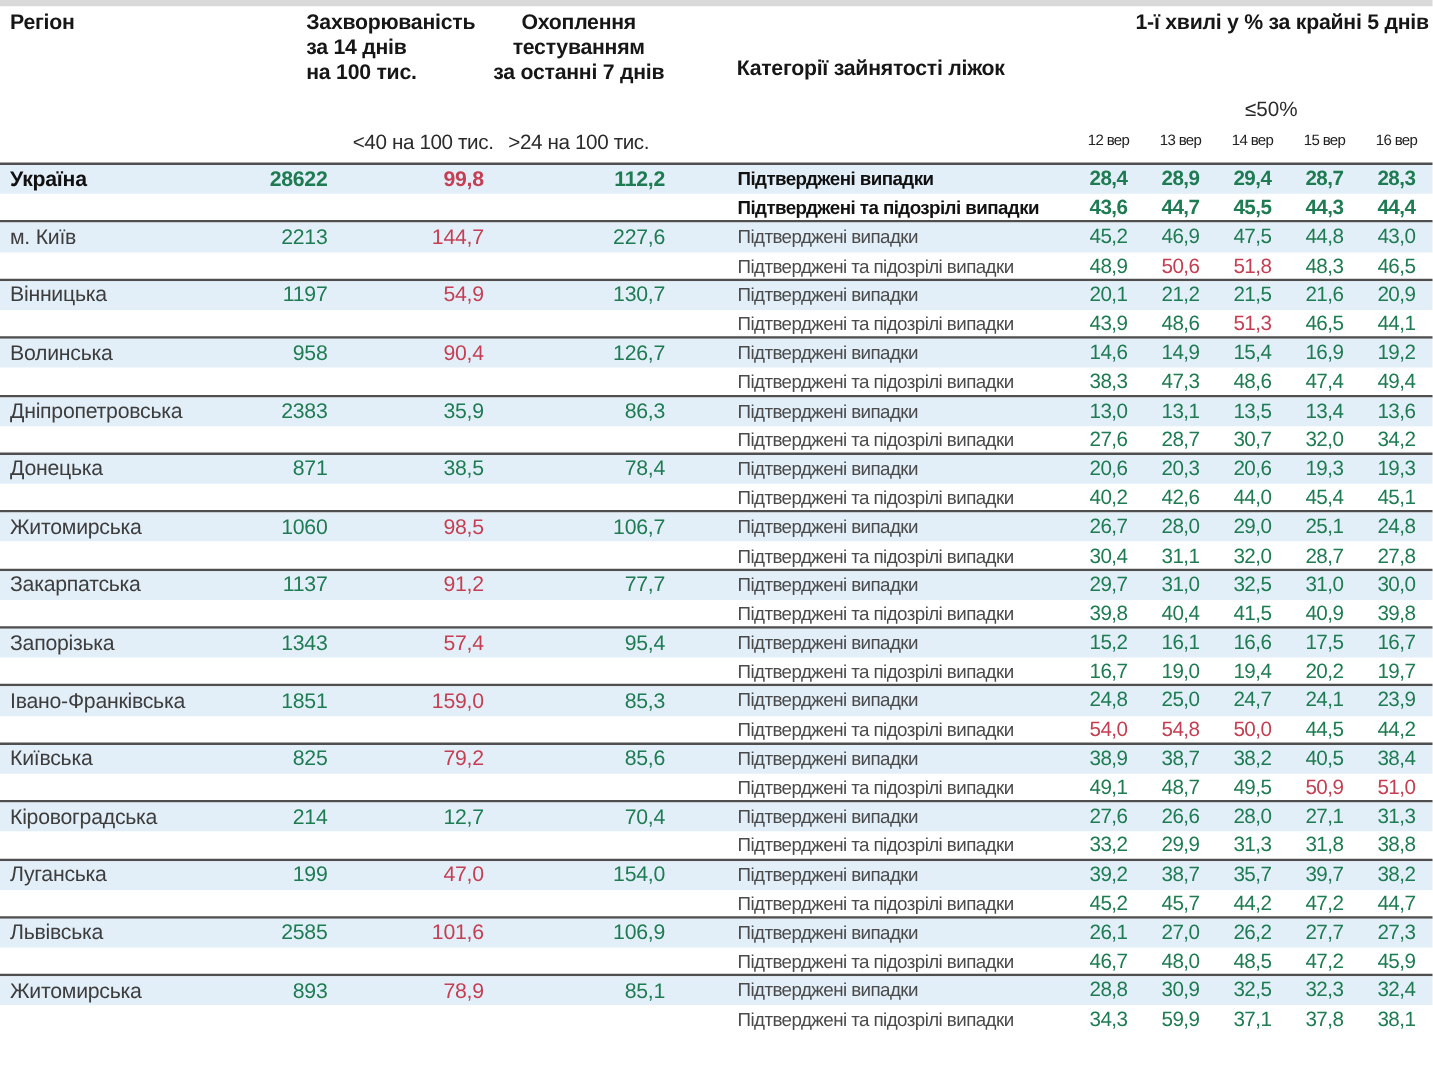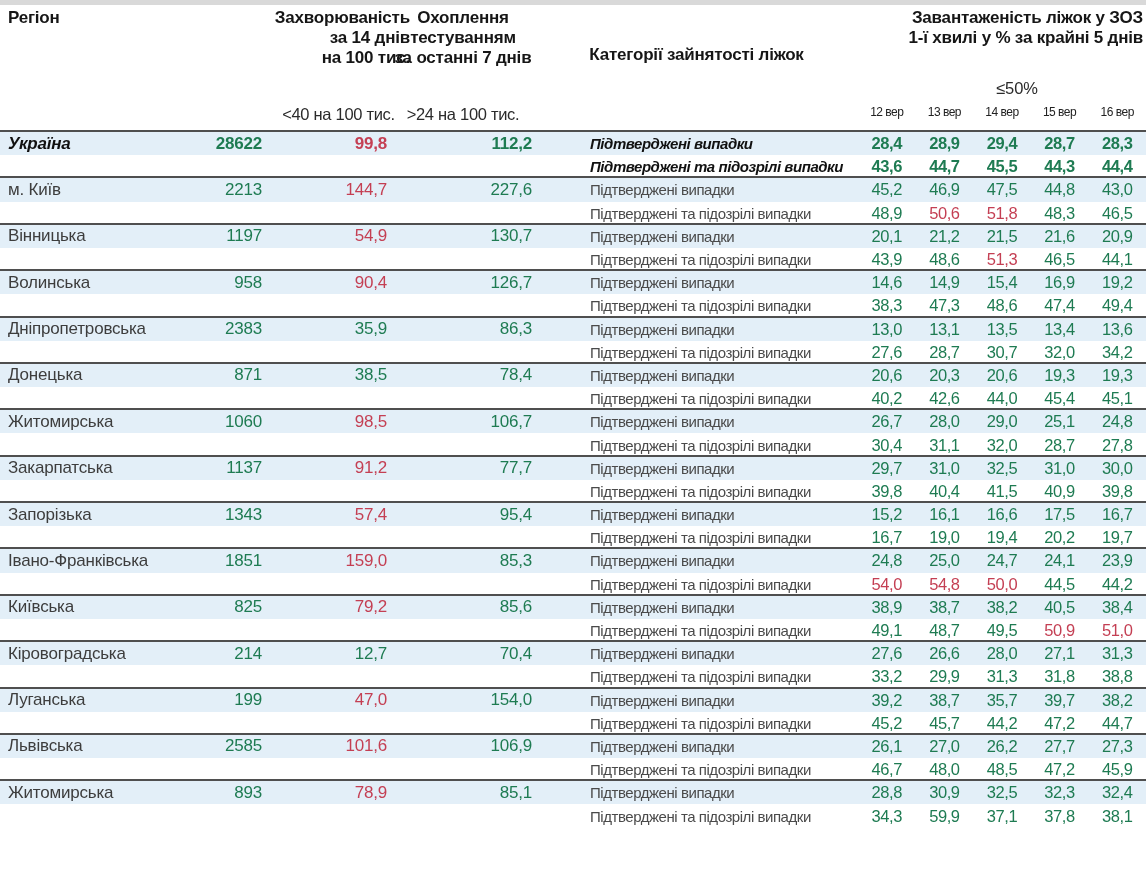--- a/index.html
+++ b/index.html
@@ -5,21 +5,21 @@
   html,body{margin:0;padding:0;background:#ffffff;}
   body{width:1146px;height:872px;overflow:hidden;position:relative;
        font-family:"Liberation Sans","DejaVu Sans",sans-serif;color:#1a1a1a;}
   .top-strip{position:absolute;left:0;top:0;width:1146px;height:5px;background:#d9d9d9;}
 
   
   .thead{position:absolute;left:0;top:5px;width:1146px;height:125px;}
   .h{position:absolute;font-weight:700;font-size:17px;line-height:20px;letter-spacing:-0.2px;color:#161616;}
   .h-region{left:8px;top:3px;}
   .h-beds{left:165px;width:110px;top:3px;text-align:center;}
-  .h-incidence{left:245px;width:165px;top:3px;text-align:right;}
+  .h-incidence{left:245px;width:165px;top:3px;text-align:left;}
   .h-testing{left:383px;width:160px;top:3px;text-align:center;}
   .h-category{left:535px;width:323px;top:40px;text-align:center;white-space:nowrap;}
   .h-occupancy{left:858px;width:285px;top:3px;text-align:right;}
   .sub{position:absolute;top:100px;font-weight:400;font-size:16.5px;letter-spacing:-0.3px;color:#2b2b2b;white-space:nowrap;}
   .sub-incidence{left:256px;width:165px;text-align:center;}
   .sub-testing{left:383px;width:160px;text-align:center;}
   .sub-threshold{left:902px;width:230px;top:74px;text-align:center;position:absolute;
                  font-weight:400;font-size:16.5px;color:#2b2b2b;}
   .dates{position:absolute;left:858px;top:100px;width:288px;display:grid;grid-template-columns:repeat(5,57.6px);}
   .dates span{text-align:center;font-size:12px;letter-spacing:-0.5px;color:#222;}
@@ -30,21 +30,21 @@
   .trow{display:grid;grid-template-columns:175px 90px 125px 145px 323px repeat(5,57.6px);
         height:23.19px;box-sizing:border-box;align-items:center;}
   .trow.band{background:#e3eff8;}
   .cell{overflow:hidden;white-space:nowrap;}
   .col-region{padding-left:8px;font-size:17px;color:#3d3d3d;letter-spacing:-0.2px;}
   .num{text-align:right;font-size:17px;letter-spacing:-0.2px;padding-right:3px;}
   .col-category{padding-left:55px;font-size:15px;letter-spacing:-0.45px;color:#4a4a4a;}
   .col-date{text-align:center;font-size:16.5px;letter-spacing:-0.4px;padding-right:0;}
   .green{color:#1e7b52;}
   .red{color:#c43f53;}
-  .bold-group .col-region,.bold-group .col-category{font-weight:700;color:#111;font-style:italic;}
+  .bold-group .col-region,.bold-group .col-category{font-weight:700;color:#111;}
   .bold-group .num,.bold-group .col-date{font-weight:700;}
 </style>
 </head>
 <body>
 
 <div class="top-strip"></div>
 
 <div class="thead">
   <div class="h h-region">Регіон</div>
 
@@ -57,21 +57,20 @@
 
   <div class="h h-testing">
     <div>Охоплення</div>
     <div>тестуванням</div>
     <div>за останні 7 днів</div>
   </div>
 
   <div class="h h-category">Категорії зайнятості ліжок</div>
 
   <div class="h h-occupancy">
-    <div>Завантаженість ліжок у ЗОЗ</div>
     <div>1-ї хвилі у % за крайні 5 днів</div>
   </div>
 
   <div class="sub sub-incidence">&lt;40 на 100 тис.</div>
   <div class="sub sub-testing">&gt;24 на 100 тис.</div>
   <div class="sub-threshold">≤50%</div>
 
   <div class="dates">
     <span>12 вер</span>
     <span>13 вер</span>

